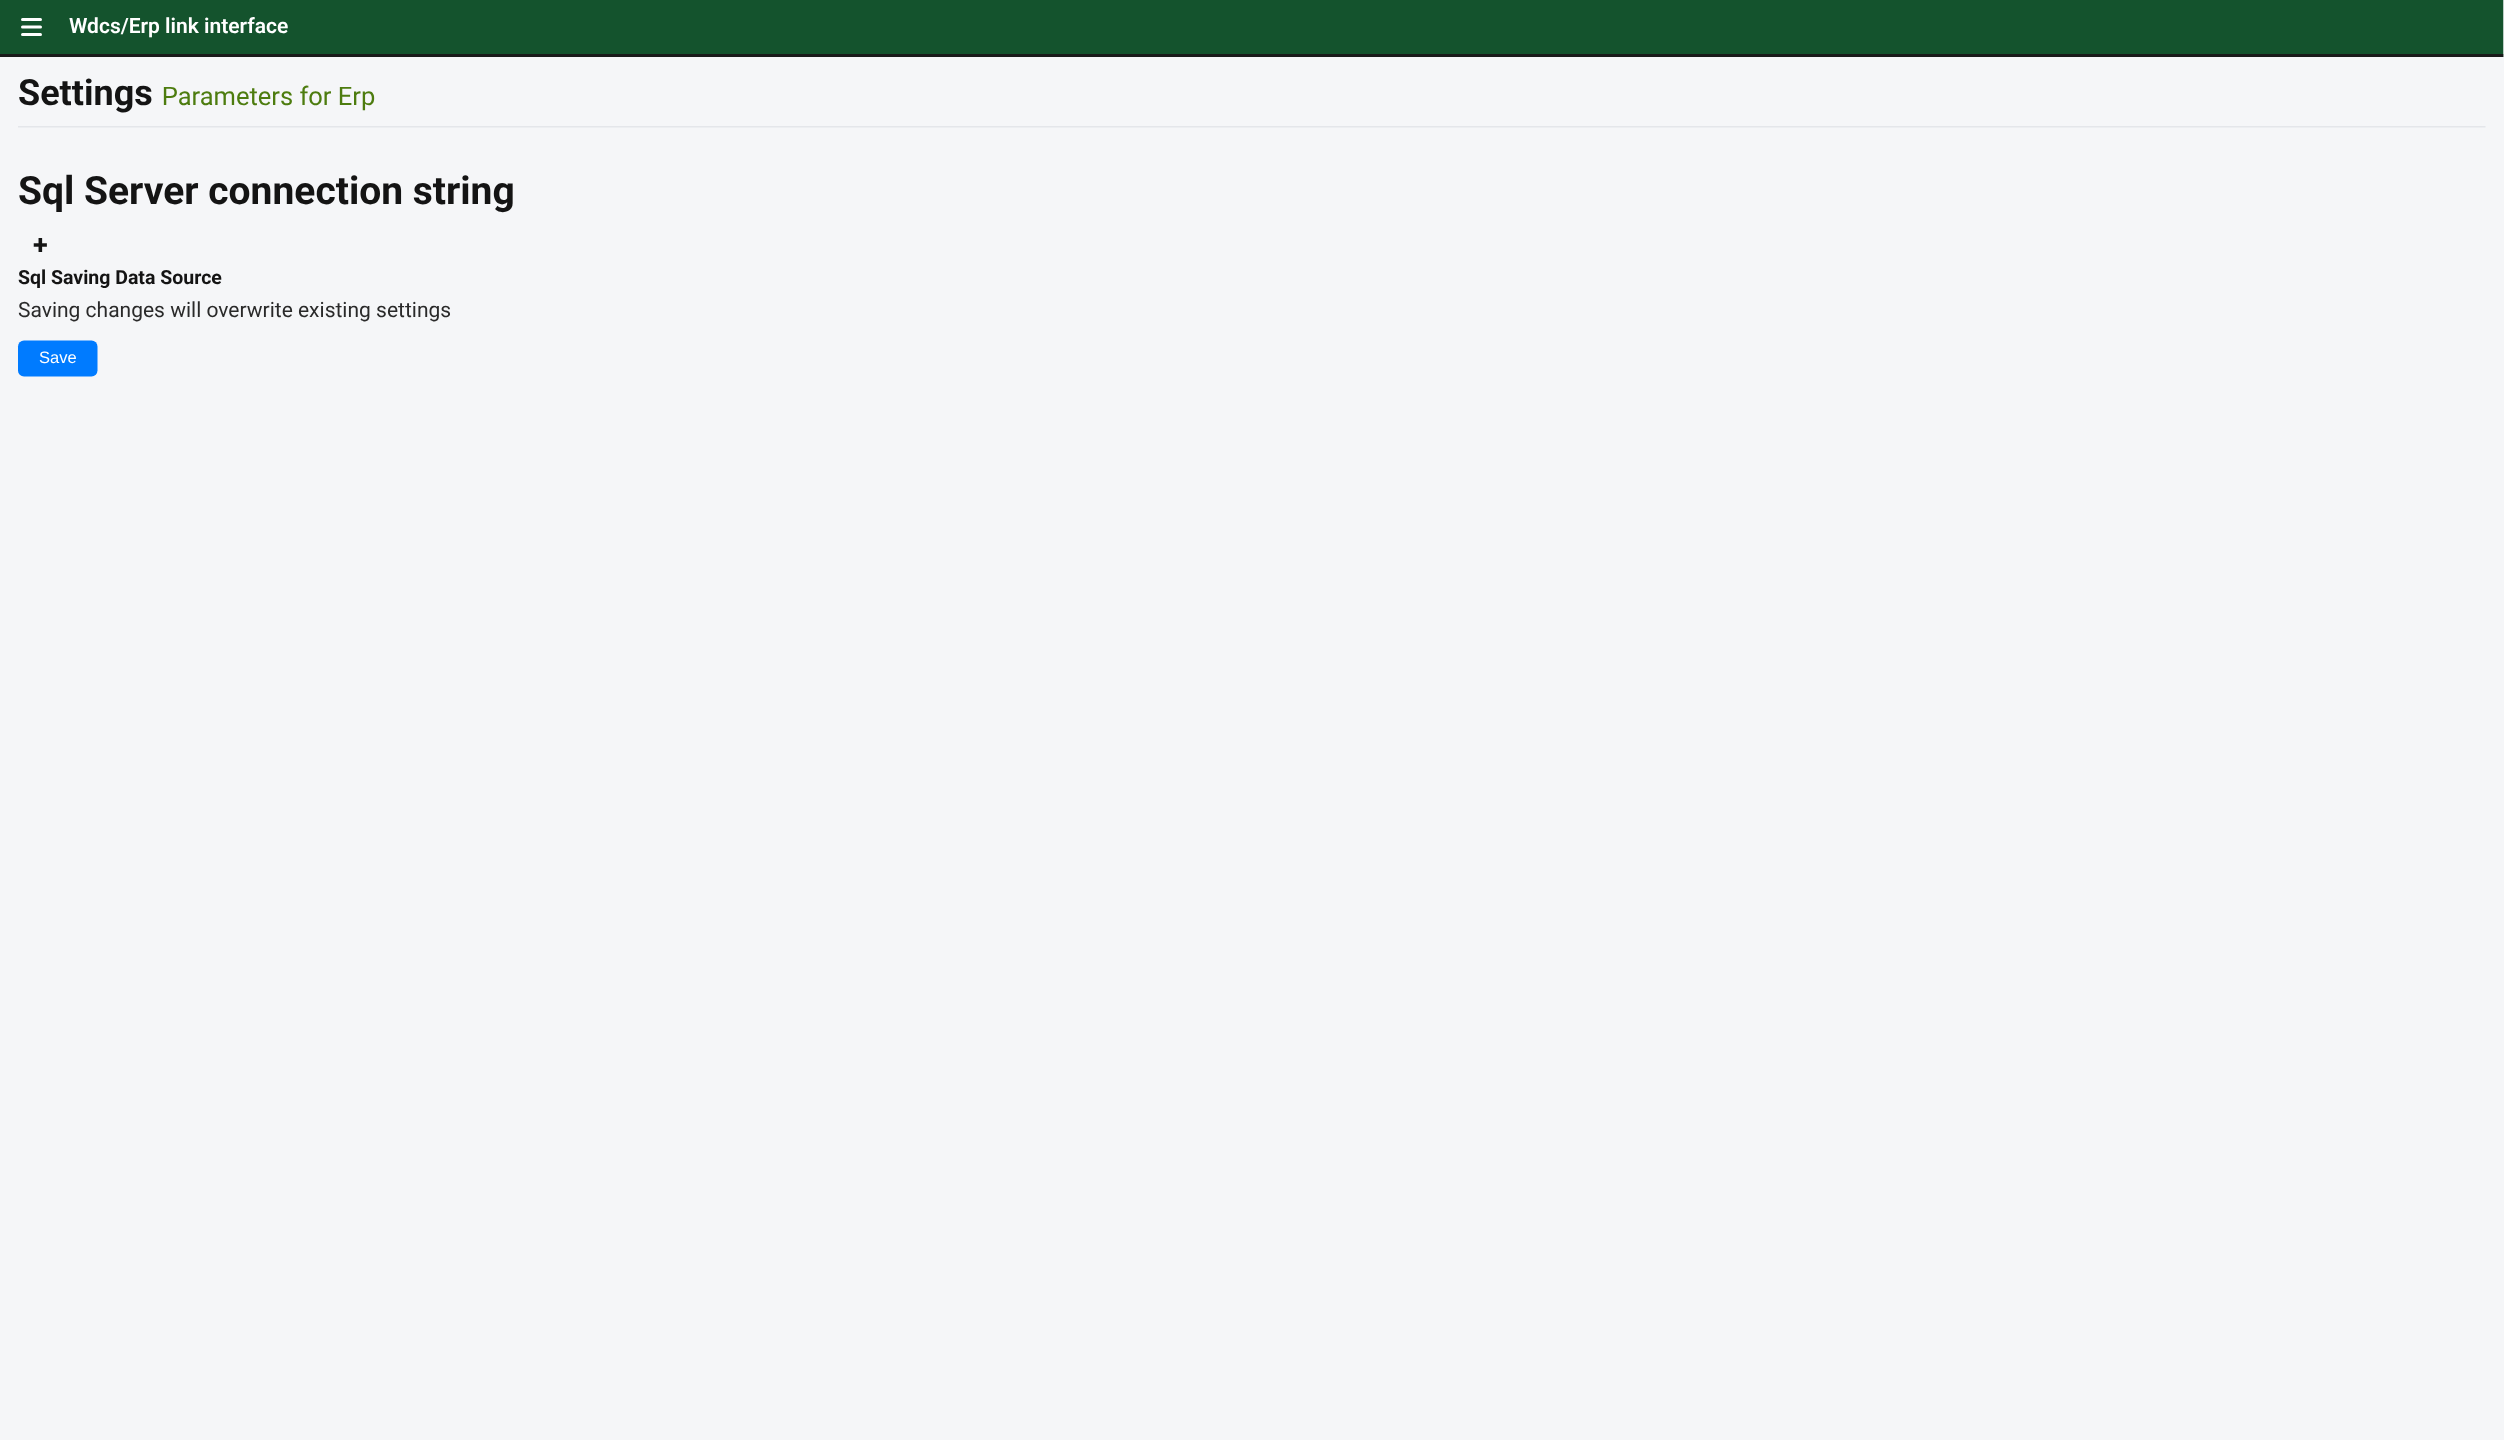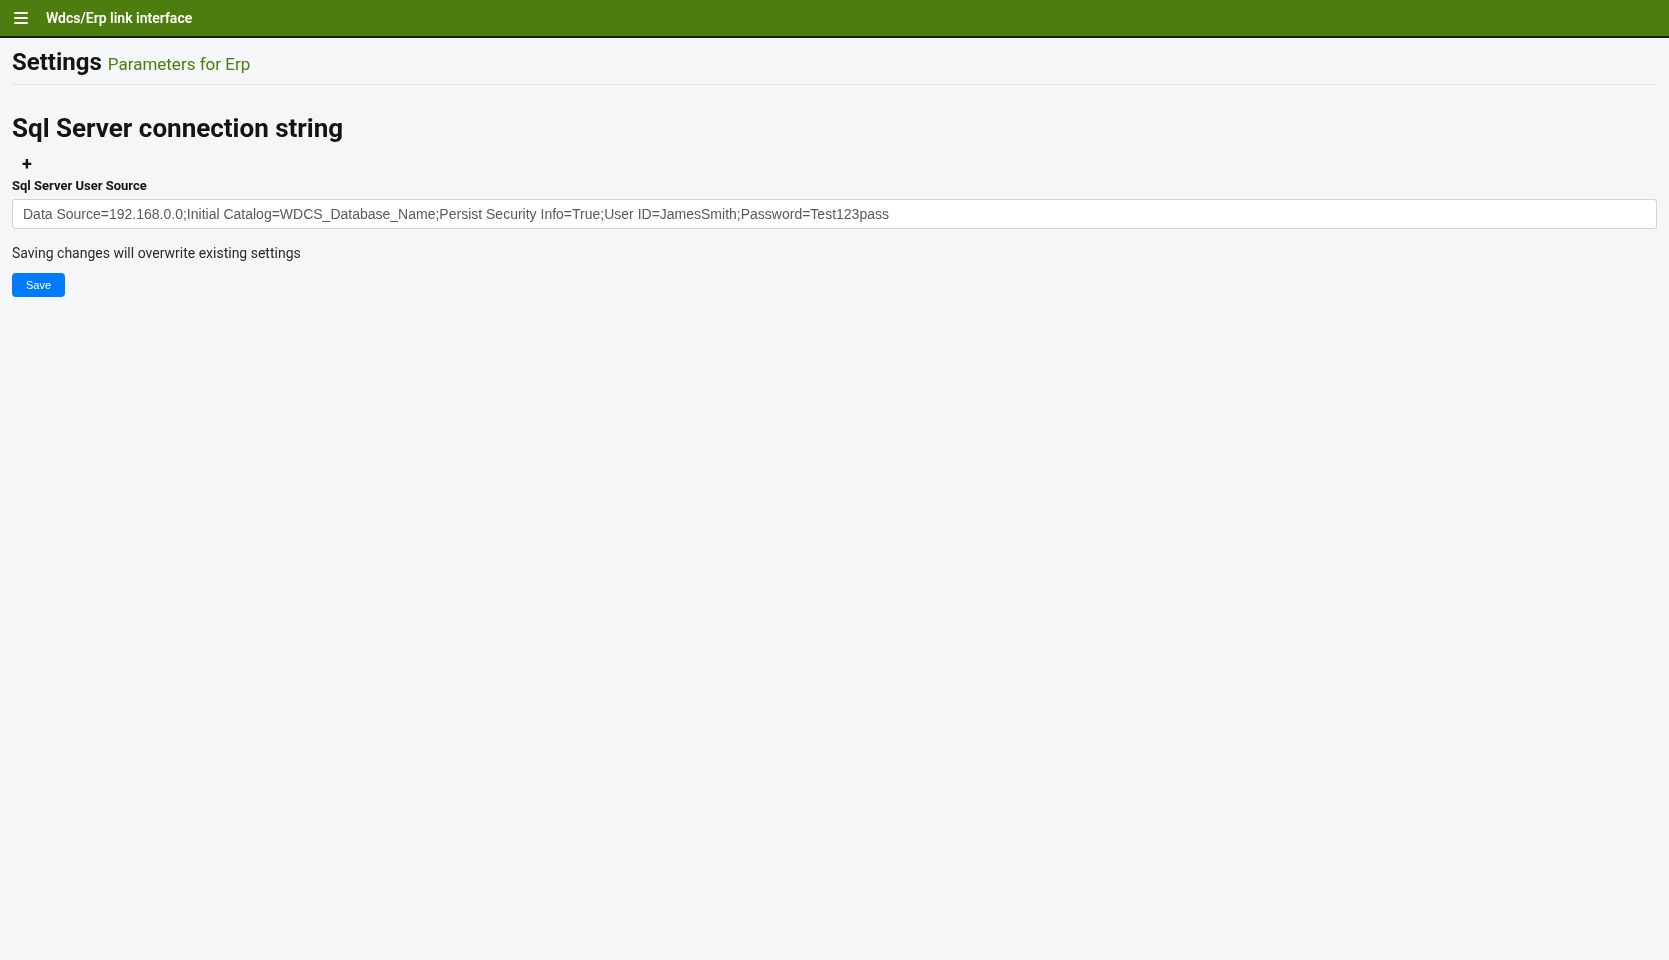--- a/index.html
+++ b/index.html
@@ -8,21 +8,21 @@
       padding: 0;
     }
     body {
       font-family: -apple-system, BlinkMacSystemFont, "Segoe UI", Roboto, "Helvetica Neue", Arial, sans-serif;
       background-color: #f5f6f8;
       width: 1669px;
       height: 960px;
       overflow: hidden;
     }
     .header-bar {
-      background-color: #4d7c0f;
+      background-color: #14532d;
       color: #ffffff;
       height: 38px;
       display: flex;
       align-items: center;
       padding: 0 14px;
       border-bottom: 2px solid #1a1a1a;
     }
     .menu-icon {
       width: 18px;
       height: 18px;
@@ -129,20 +129,19 @@
 <div class="content">
   <div class="page-title-row">
     <span class="page-title">Settings</span>
     <span class="page-subtitle">Parameters for Erp</span>
   </div>
 
   <h2 class="section-heading">Sql Server connection string</h2>
 
   <div class="plus-icon">+</div>
 
-  <div class="field-label">Sql Server User Source</div>
+  <div class="field-label">Sql Saving Data Source</div>
 
-  <input type="text" class="text-input" value="Data Source=192.168.0.0;Initial Catalog=WDCS_Database_Name;Persist Security Info=True;User ID=JamesSmith;Password=Test123pass" style="">
 
   <div class="warning-text">Saving changes will overwrite existing settings</div>
 
   <button class="save-button">Save</button>
 </div>
 
 </body></html>

